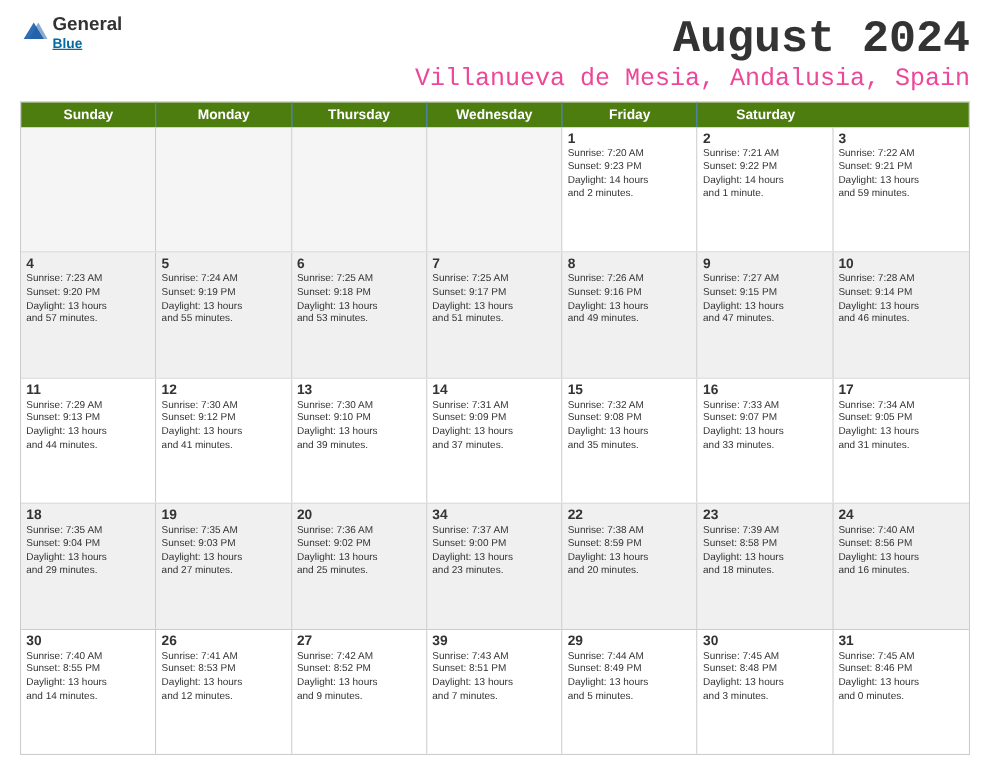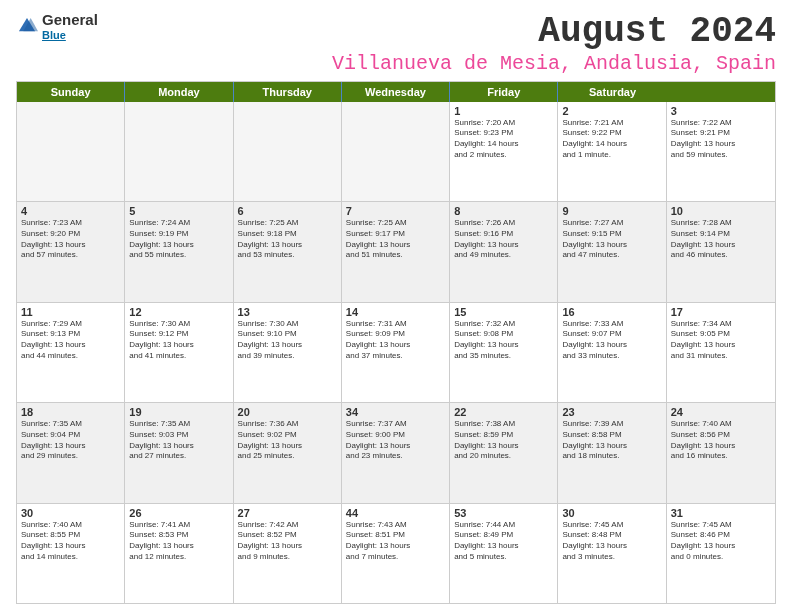--- a/index.html
+++ b/index.html
@@ -271,25 +271,25 @@
           </div>
           <div class="cal-cell">
             <span class="day-num">26</span>
             <div class="cell-text">Sunrise: 7:41 AM<br>Sunset: 8:53 PM<br>Daylight: 13 hours<br>and 12 minutes.</div>
           </div>
           <div class="cal-cell">
             <span class="day-num">27</span>
             <div class="cell-text">Sunrise: 7:42 AM<br>Sunset: 8:52 PM<br>Daylight: 13 hours<br>and 9 minutes.</div>
           </div>
           <div class="cal-cell">
-            <span class="day-num">44</span>
+            <span class="day-num">39</span>
             <div class="cell-text">Sunrise: 7:43 AM<br>Sunset: 8:51 PM<br>Daylight: 13 hours<br>and 7 minutes.</div>
           </div>
           <div class="cal-cell">
-            <span class="day-num">53</span>
+            <span class="day-num">29</span>
             <div class="cell-text">Sunrise: 7:44 AM<br>Sunset: 8:49 PM<br>Daylight: 13 hours<br>and 5 minutes.</div>
           </div>
           <div class="cal-cell">
             <span class="day-num">30</span>
             <div class="cell-text">Sunrise: 7:45 AM<br>Sunset: 8:48 PM<br>Daylight: 13 hours<br>and 3 minutes.</div>
           </div>
           <div class="cal-cell">
             <span class="day-num">31</span>
             <div class="cell-text">Sunrise: 7:45 AM<br>Sunset: 8:46 PM<br>Daylight: 13 hours<br>and 0 minutes.</div>
           </div>

